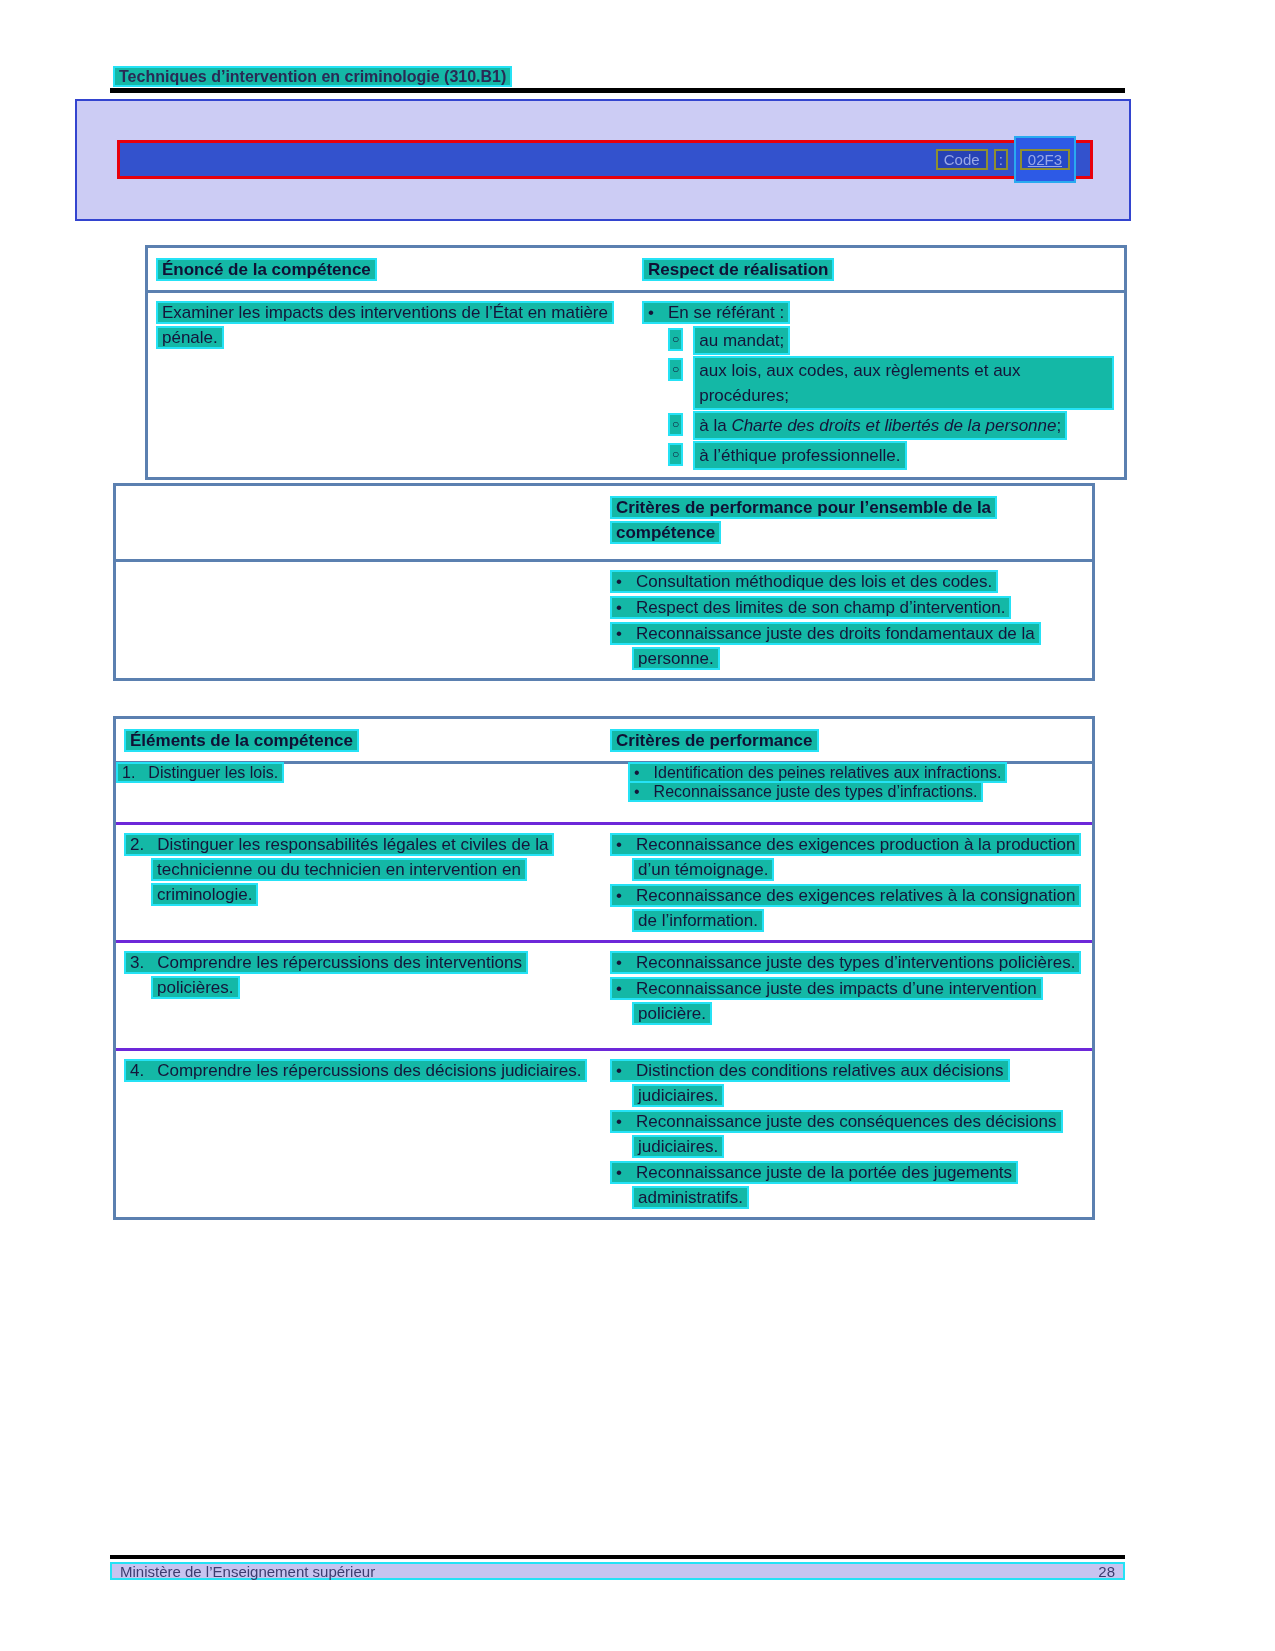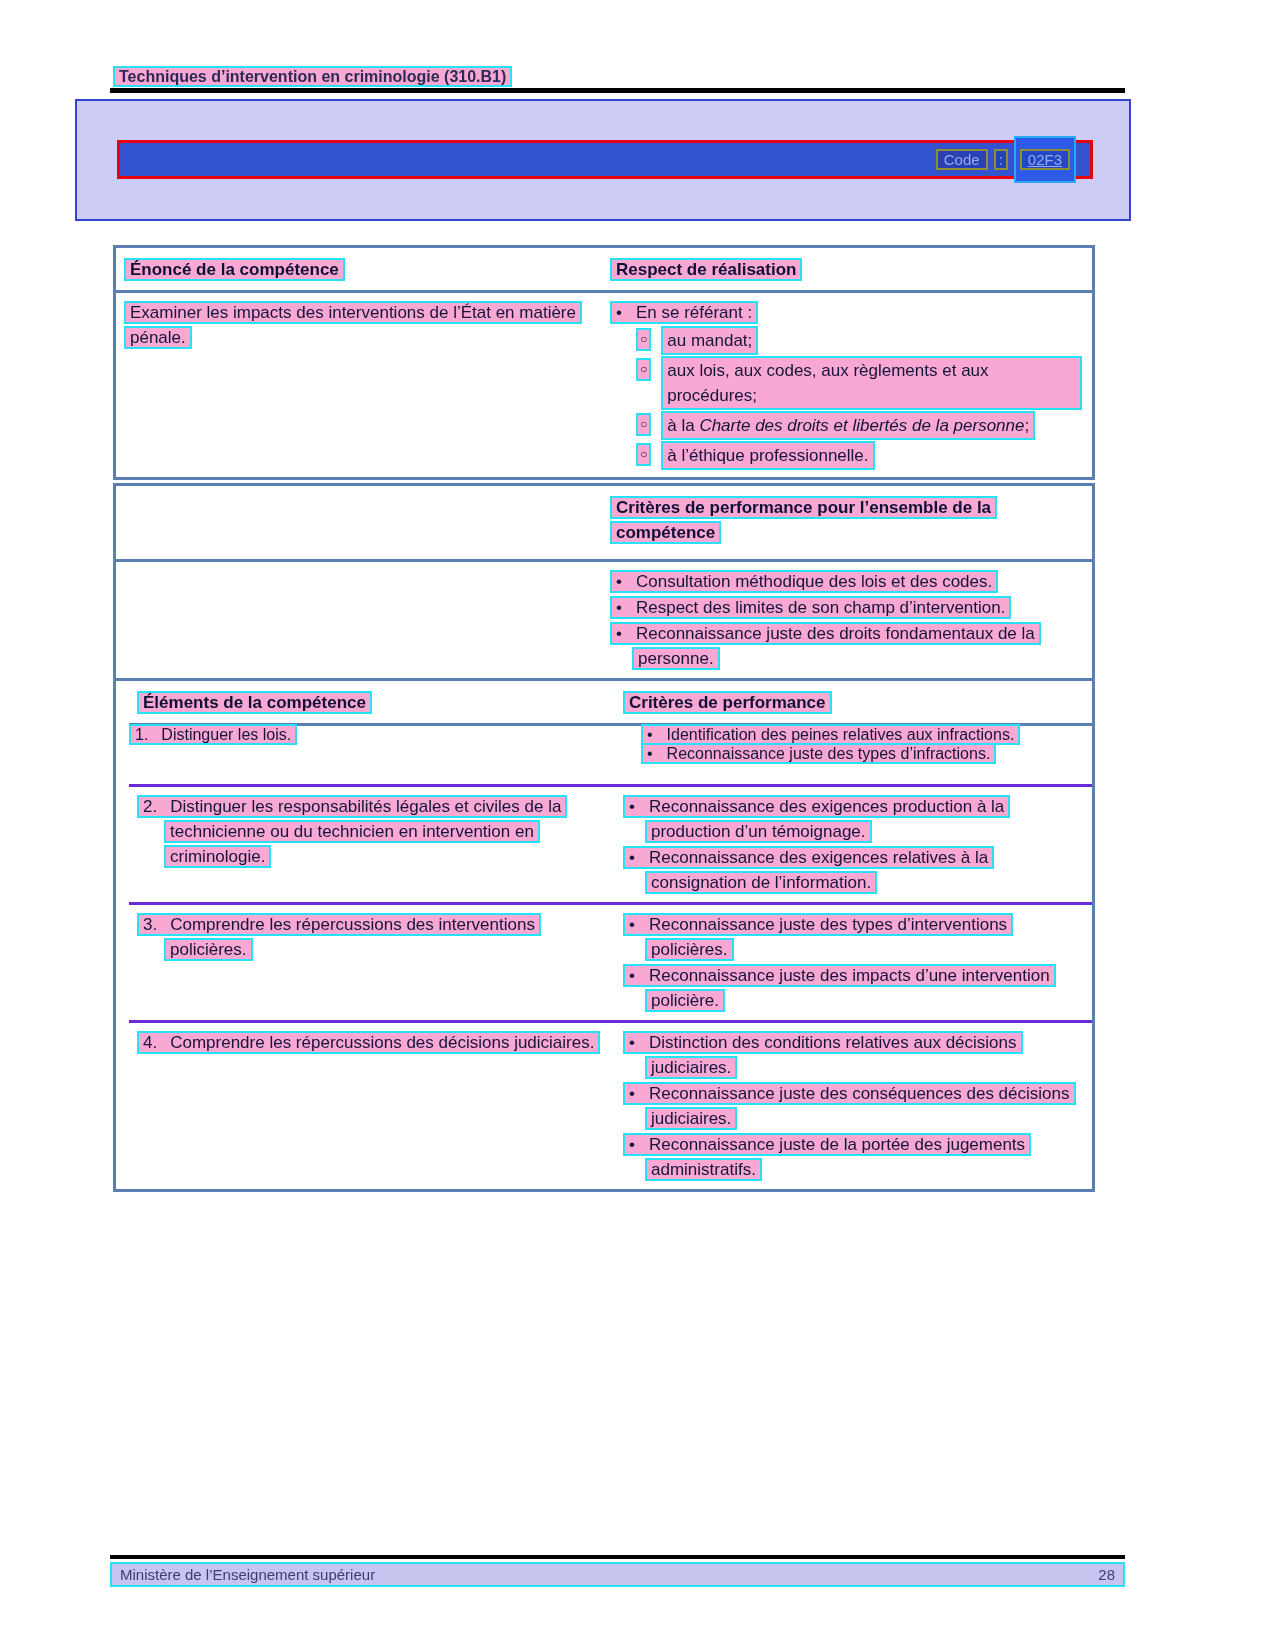--- a/index.html
+++ b/index.html
@@ -1,21 +1,21 @@
 <!DOCTYPE html>
 <html lang="fr"><head>
 <meta charset="utf-8">
 <style>
   * { margin:0; padding:0; box-sizing:border-box; }
   body { background:#ffffff; font-family:"Liberation Sans", sans-serif; }
   .page { position:relative; width:1275px; height:1651px; background:#ffffff; margin:0 auto; overflow:hidden;
           color:#15153a; }
 
   
-  .hl { background:#f9a8d4; border:2px solid #25e2f5; padding:0 4px;
+  .hl { background:#14b8a6; border:2px solid #25e2f5; padding:0 4px;
         -webkit-box-decoration-break:clone; box-decoration-break:clone; }
 
   
   .doc-header { position:absolute; left:113px; top:66px; font-size:16px; font-weight:bold; color:#2a2a55; line-height:22px; }
   .rule { position:absolute; left:110px; width:1015px; background:#000; }
   .rule-top { top:88px; height:5px; }
   .rule-bottom { top:1555px; height:4px; }
 
   
   .panel { position:absolute; left:75px; top:99px; width:1056px; height:122px;
@@ -28,44 +28,44 @@
   .code-sep { margin-left:6px; padding:0 3px; }
   .code-strip { border:2px solid #29aaf0; background:#2d5ae6; margin-left:6px; padding:13px 4px;text-decoration:underline; }
   .obj-std-strip { position:absolute; left:127px; top:202px; width:586px; height:26px;
                    background:#9b98e8; border:2px solid #25e2f5; border-bottom:3px solid #2a3ad0;
                    display:flex; align-items:center; justify-content:space-between;
                    font-size:19px; font-weight:bold; font-style:italic; color:#3a4ed2; padding:0 2px; }
   .std-label { border:2px solid #25e2f5; background:#a3a0ea; padding:0 3px; }
 
   
   .tbl { position:absolute; left:113px; width:982px; border:3px solid #5b80b0; background:#fff; }
-  .tbl1 { top:245px; }
+  .tbl1 { top:245px;margin-left:32px; }
   .tbl2 { top:483px; }
-  .tbl3 { top:678px;padding-left:13px; }
+  .tbl3 { top:716px; }
   .row2col { display:grid; grid-template-columns:486px 1fr; }
   .tbl-head { border-bottom:3px solid #5b80b0; }
   .tbl-head .cell { padding:9px 10px 8px 8px; font-weight:bold; color:#101035; font-size:17px; line-height:25px; }
   .tbl-body .cell, .t3row .cell { padding:7px 10px 6px 8px; font-size:17px; line-height:25px; }
   .t3row { border-top:3px solid #6d28d9; }
   .tbl1 .tbl-body { min-height:178px; }
   .tbl2 .tbl-head { min-height:76px; }
   .tbl2 .tbl-body { min-height:110px; }
   .r1 { min-height:58px;gap:26px; } .r2 { min-height:108px; } .r3 { min-height:108px; } .r4 { min-height:157px; }
 
   
   .bullet { padding-left:22px; text-indent:-22px; margin-bottom:1px; }
   .marker { padding-right:14px; }
   .subbullets { margin-left:26px; }
   .sub { display:flex; align-items:flex-start; margin-bottom:1px; }
   .subm { font-size:12px; line-height:19px; padding:0 2px; margin:2px 10px 0 0; flex:0 0 auto; }
   .numitem { padding-left:27px; text-indent:-27px; }
   .num { padding-right:13px; }
 
   
-  .footer-strip { position:absolute; left:110px; top:1562px; width:1015px; height:25px;
+  .footer-strip { position:absolute; left:110px; top:1562px; width:1015px; height:18px;
                   background:#c7c4f0; border:2px solid #25e2f5;
                   display:flex; align-items:center; justify-content:space-between;
                   padding:0 8px; font-size:15px; color:#3c3c6e; }
 </style>
 </head>
 <body>
 
 <div class="page">
 
   <div class="doc-header">

